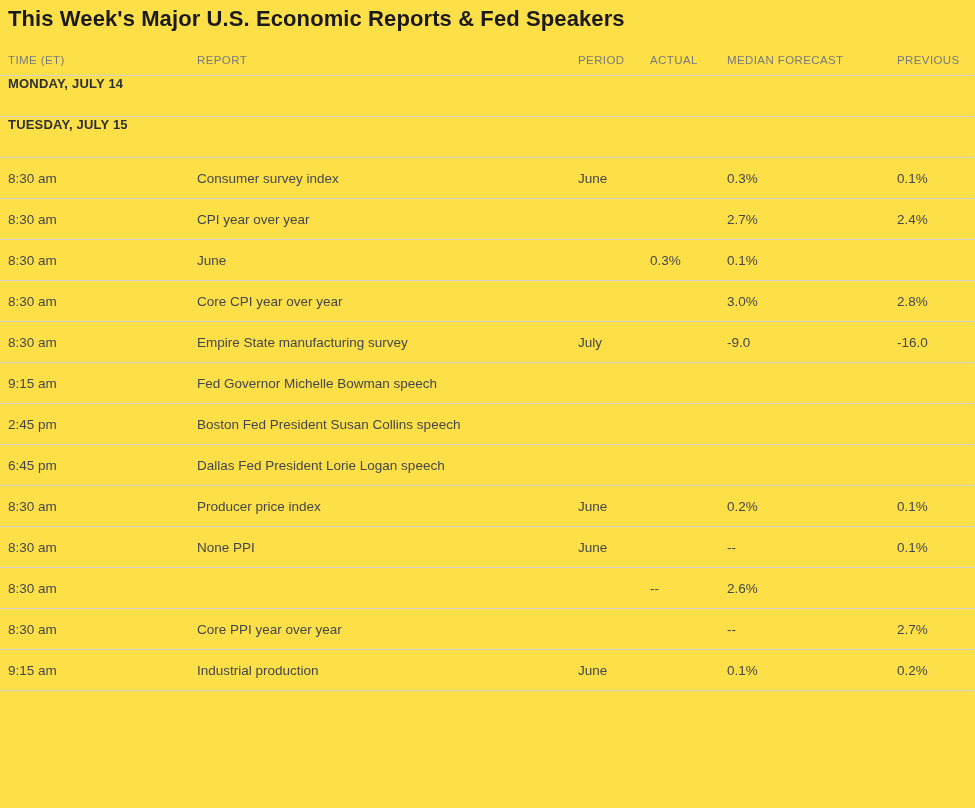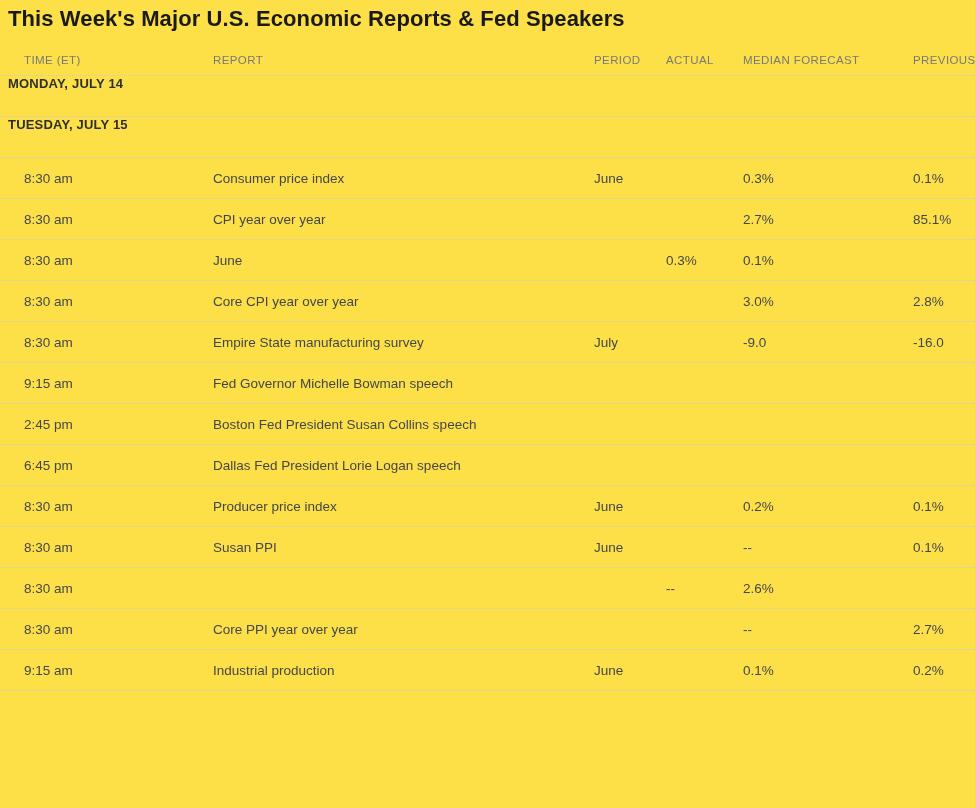--- a/index.html
+++ b/index.html
@@ -16,21 +16,21 @@
     margin: 6px 0 0 8px;
     font-size: 22px;
     line-height: 26px;
     font-weight: 700;
     color: #1a1a1a;
     letter-spacing: 0.1px;
   }
   .grid-row {
     display: grid;
     grid-template-columns: 189px 381px 72px 77px 170px 1fr;
-    padding-left: 24px;
+    padding-left: 8px;
     padding-right: 5px;
     border-bottom: 1px dotted #cccccc;
     width: 100%;
   }
   .header-row {
     height: 44px;
     align-items: end;
     padding-bottom: 9px;
     color: #77797c;
     font-size: 11.5px;
@@ -76,34 +76,34 @@
     <span class="cell">MONDAY, JULY 14</span>
   </div>
 
 
   <div class="day-row">
     <span class="cell">TUESDAY, JULY 15</span>
   </div>
 
   <div class="grid-row data-row">
     <div class="cell">8:30 am</div>
-    <div class="cell">Consumer price index</div>
+    <div class="cell">Consumer survey index</div>
     <div class="cell">June</div>
     <div class="cell"></div>
     <div class="cell">0.3%</div>
     <div class="cell">0.1%</div>
   </div>
 
   <div class="grid-row data-row">
     <div class="cell">8:30 am</div>
     <div class="cell">CPI year over year</div>
     <div class="cell"></div>
     <div class="cell"></div>
     <div class="cell">2.7%</div>
-    <div class="cell">85.1%</div>
+    <div class="cell">2.4%</div>
   </div>
 
   <div class="grid-row data-row">
     <div class="cell">8:30 am</div>
     <div class="cell">June</div>
     <div class="cell"></div>
     <div class="cell">0.3%</div>
     <div class="cell">0.1%</div>
   </div>
 
@@ -158,21 +158,21 @@
     <div class="cell">8:30 am</div>
     <div class="cell">Producer price index</div>
     <div class="cell">June</div>
     <div class="cell"></div>
     <div class="cell">0.2%</div>
     <div class="cell">0.1%</div>
   </div>
 
   <div class="grid-row data-row">
     <div class="cell">8:30 am</div>
-    <div class="cell">Susan PPI</div>
+    <div class="cell">None PPI</div>
     <div class="cell">June</div>
     <div class="cell"></div>
     <div class="cell">--</div>
     <div class="cell">0.1%</div>
   </div>
 
   <div class="grid-row data-row">
     <div class="cell">8:30 am</div>
     <div class="cell"></div>
     <div class="cell"></div>

